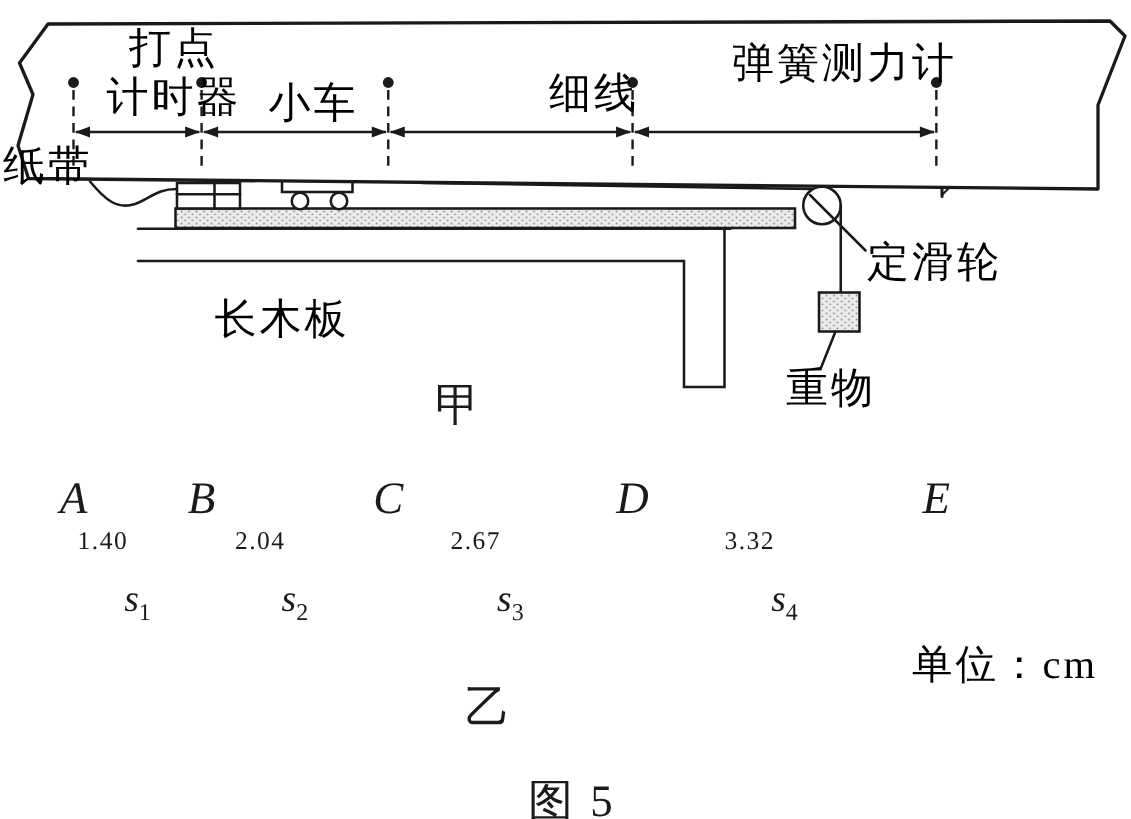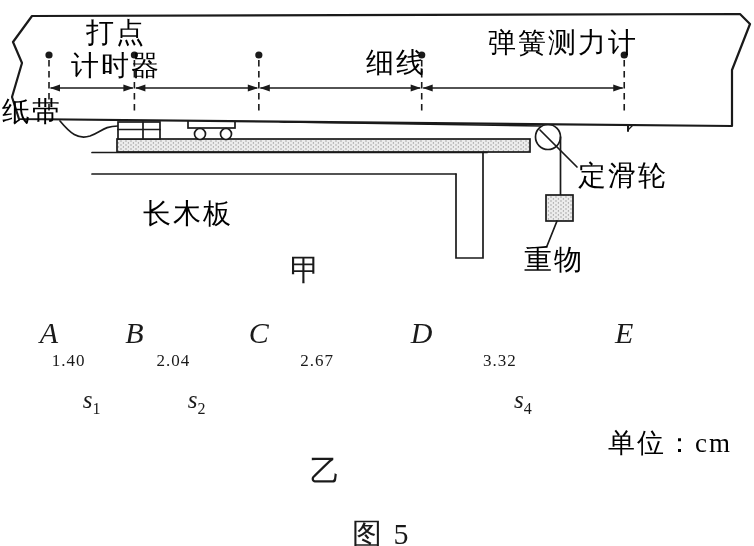--- a/index.html
+++ b/index.html
@@ -153,20 +153,21 @@
       <rect x="546" y="195" width="27" height="26" fill="url(#stip)"></rect>
       <line x1="557" y1="221" x2="547" y2="246"></line>
     </g>
   </svg>
 
   <div class="lbl" style="left:2px;top:97px;">纸带</div>
   <div class="lbl two-line" style="left:68px;top:16px;width:96px;">
     <div>打点</div>
     <div>计时器</div>
   </div>
+  <div class="lbl" style="left:179px;top:55px;">小车</div>
   <div class="lbl" style="left:366px;top:48px;">细线</div>
   <div class="lbl" style="left:488px;top:28px;">弹簧测力计</div>
   <div class="lbl" style="left:143px;top:199px;">长木板</div>
   <div class="lbl" style="left:578px;top:161px;">定滑轮</div>
   <div class="lbl" style="left:524px;top:245px;">重物</div>
   <div class="caption" style="left:290px;top:250px;">甲</div>
 
   <svg id="tape" width="754" height="150" viewBox="0 0 754 150">
     <path d="M 32,16 L 740,14 L 750,24 L 732,70 L 732,126 L 19,119 L 12,97 L 22,63 L 13,42 Z" fill="#fff" stroke="#1a1a1a" stroke-width="2.2" stroke-linejoin="round"></path>
     <g id="tape-marks" stroke="#1a1a1a">
@@ -202,15 +203,16 @@
 <div class="pt-letter" style="left: 31px; top: 316px;">A</div>
     <div class="pt-letter" style="left: 116.4px; top: 316px;">B</div>
     <div class="pt-letter" style="left: 240.84px; top: 316px;">C</div>
     <div class="pt-letter" style="left: 403.71px; top: 316px;">D</div>
     <div class="pt-letter" style="left: 606.23px; top: 316px;">E</div>
     <div class="dist" style="left: 51.7px; top: 351px; width: 80px;">1.40</div>
     <div class="slabel" style="left: 56.7px; top: 386px; width: 70px;"><span>s</span><sub>1</sub></div>
     <div class="dist" style="left: 156.62px; top: 351px; width: 80px;">2.04</div>
     <div class="slabel" style="left: 161.62px; top: 386px; width: 70px;"><span>s</span><sub>2</sub></div>
     <div class="dist" style="left: 300.275px; top: 351px; width: 80px;">2.67</div>
+    <div class="slabel" style="left: 305.275px; top: 386px; width: 70px;"><span>s</span><sub>3</sub></div>
     <div class="dist" style="left: 482.97px; top: 351px; width: 80px;">3.32</div>
     <div class="slabel" style="left: 487.97px; top: 386px; width: 70px;"><span>s</span><sub>4</sub></div>
   </div>
 
 </body></html>

